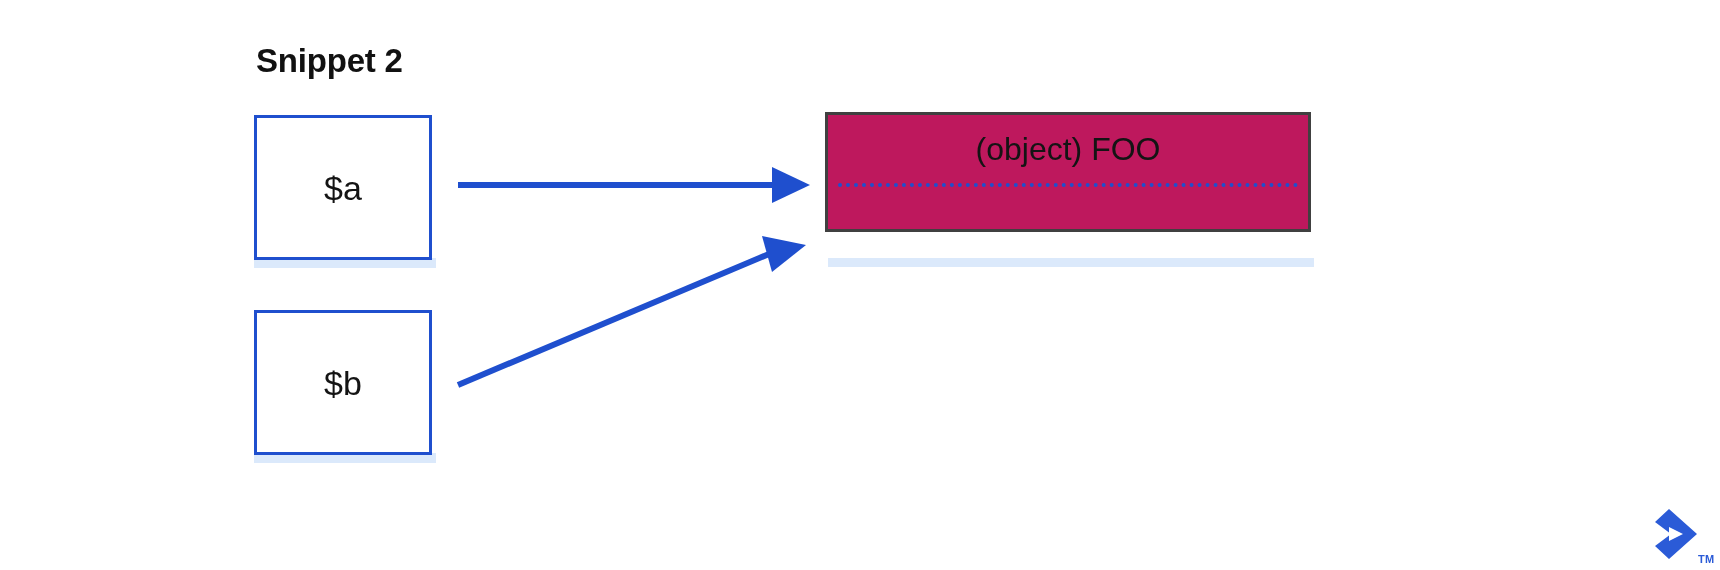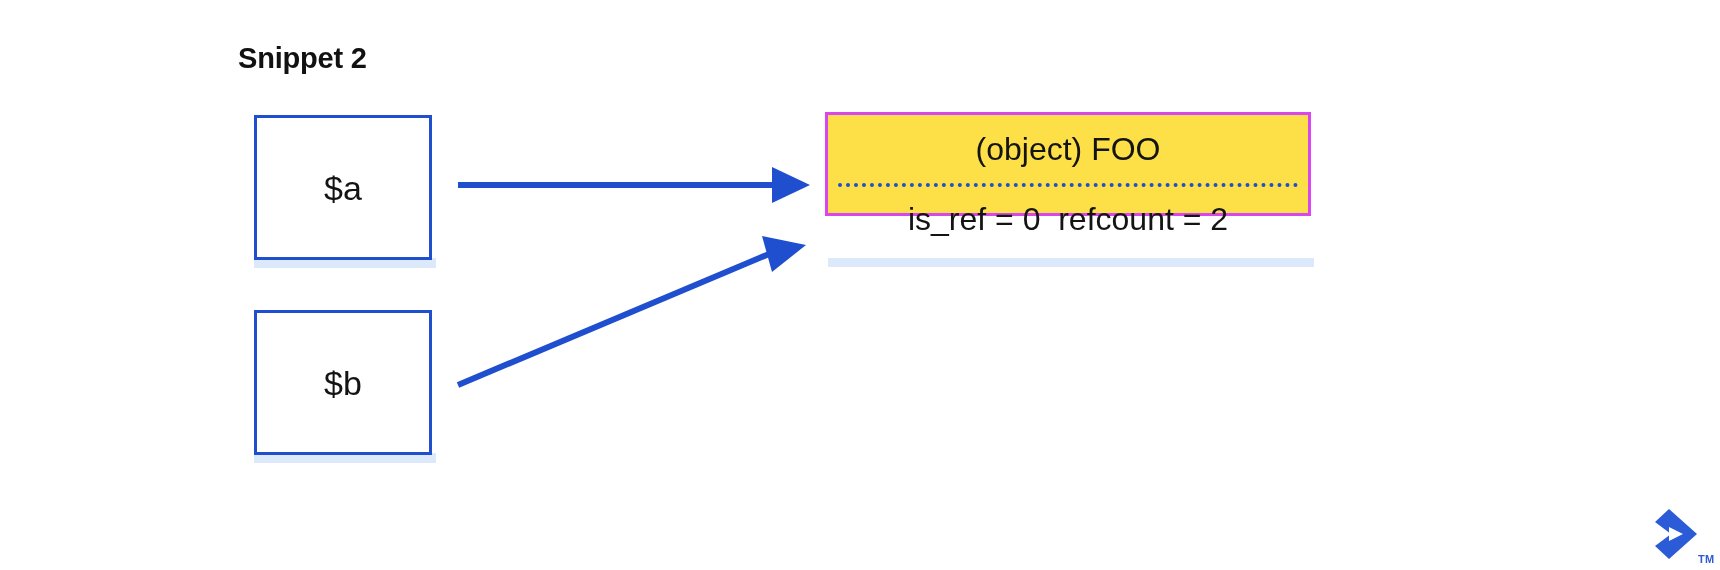--- a/index.html
+++ b/index.html
@@ -15,23 +15,23 @@
     position: relative;
     width: 1720px;
     height: 570px;
     background: #ffffff;
     overflow: hidden;
   }
 
   
   #snippet-title {
     position: absolute;
-    left: 238px;
+    left: 256px;
     top: 42px;
-    font-size: 29px;
+    font-size: 33px;
     font-weight: bold;
     color: #111111;
     letter-spacing: -0.2px;
     white-space: nowrap;
   }
 
   
   .var-box {
     position: absolute;
     box-sizing: border-box;
@@ -58,24 +58,24 @@
 
   #box-b   { left: 254px; top: 310px; width: 178px; height: 145px; z-index: 2; }
   #shadow-b{ left: 254px; top: 453px; width: 182px; height: 10px; }
 
   
   #object-box {
     position: absolute;
     left: 825px;
     top: 112px;
     width: 486px;
-    height: 104px;
+    height: 120px;
     box-sizing: border-box;
-    border: 3px solid #d946ef;
-    background: #fde047;
+    border: 3px solid #404040;
+    background: #be185d;
     z-index: 2;
   }
   #shadow-object {
     left: 828px;
     top: 258px;
     width: 486px;
     height: 9px;
   }
   #object-title {
     position: absolute;
@@ -165,21 +165,20 @@
     <span class="var-label">$a</span>
   </div>
 
   <div class="var-box" id="box-b">
     <span class="var-label">$b</span>
   </div>
 
   <div id="object-box">
     <div id="object-title">(object) FOO</div>
     <div id="object-divider"></div>
-    <div id="object-meta">is_ref = 0  refcount = 2</div>
   </div>
 
   <svg id="brand-logo" viewBox="0 0 70 58" xmlns="http://www.w3.org/2000/svg">
     <path d="M24 4 L52 29 L24 54 L10 41 L26 29 L10 17 Z" fill="#2b5bd7"></path>
     <path d="M24 22 L38 29 L24 36 Z" fill="#ffffff"></path>
   </svg>
   <div id="brand-tm">TM</div>
 
 </div>
 

